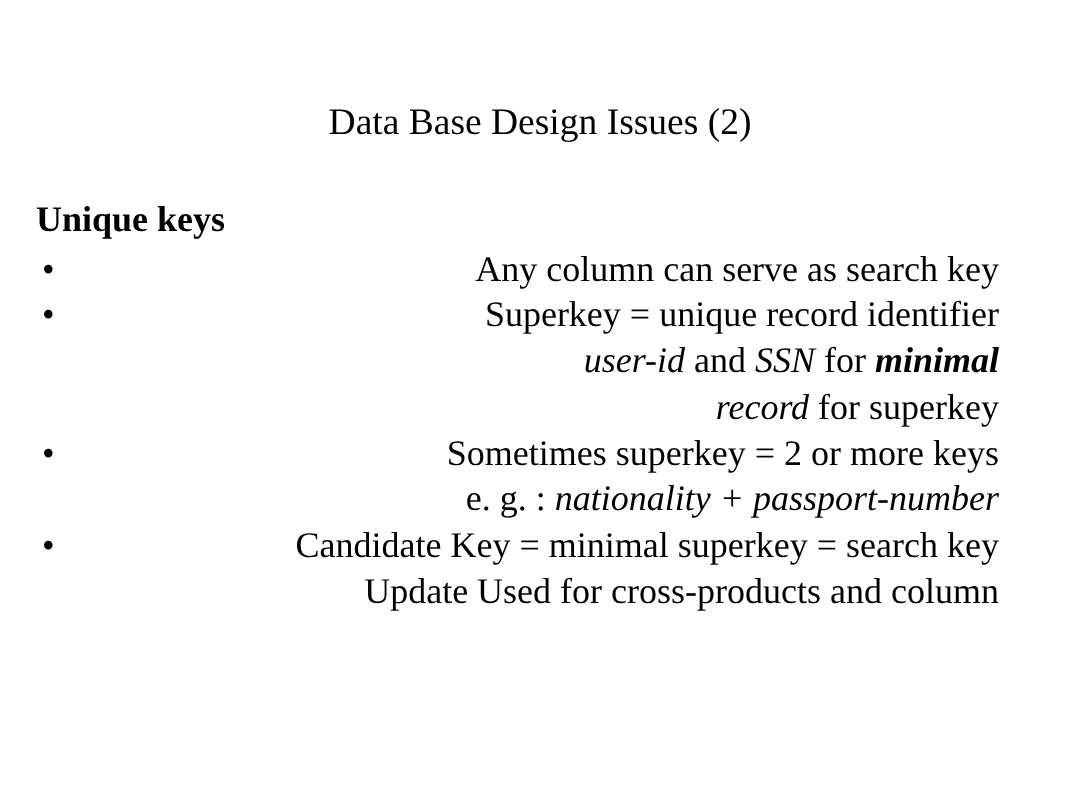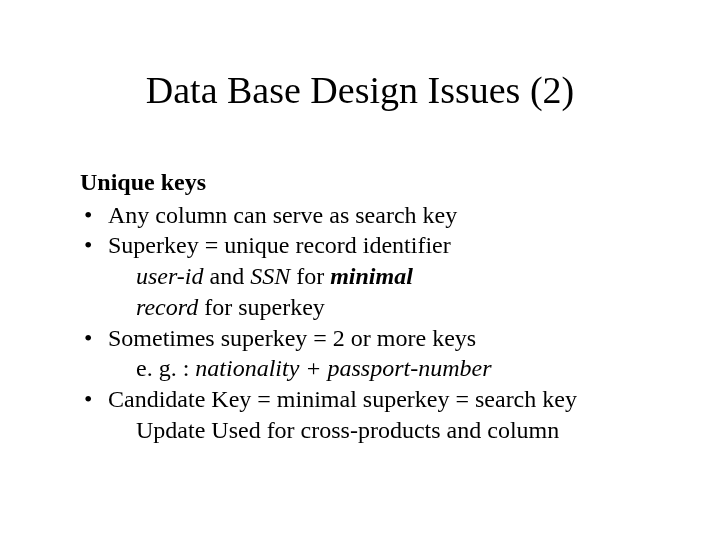--- a/index.html
+++ b/index.html
@@ -12,46 +12,46 @@
     color: #000000;
   }
   .slide {
     box-sizing: border-box;
     width: 720px;
     height: 540px;
     padding: 0;
   }
   .title {
     text-align: center;
-    font-size: 38px;
+    font-size: 25px;
     font-weight: normal;
     margin: 0;
     padding-top: 68px;
     padding-bottom: 36px;
   }
   .body {
-    padding-left: 80px;
+    padding-left: 24px;
     padding-right: 54px;
     font-size: 24px;
     line-height: 1.28;
-    margin-top: 19px;
   }
   .section-head {
     font-weight: bold;
     margin: 0 0 2px 0;
   }
   ul.bullets {
     list-style: none;
     margin: 0;
     padding: 0;
   }
   ul.bullets > li {
     position: relative;
     padding-left: 28px;
     margin: 0;
+    text-align: right;
   }
   ul.bullets > li::before {
     content: "•";
     position: absolute;
     left: 4px;
     top: 0;
   }
   .sub {
     display: block;
     padding-left: 28px;

